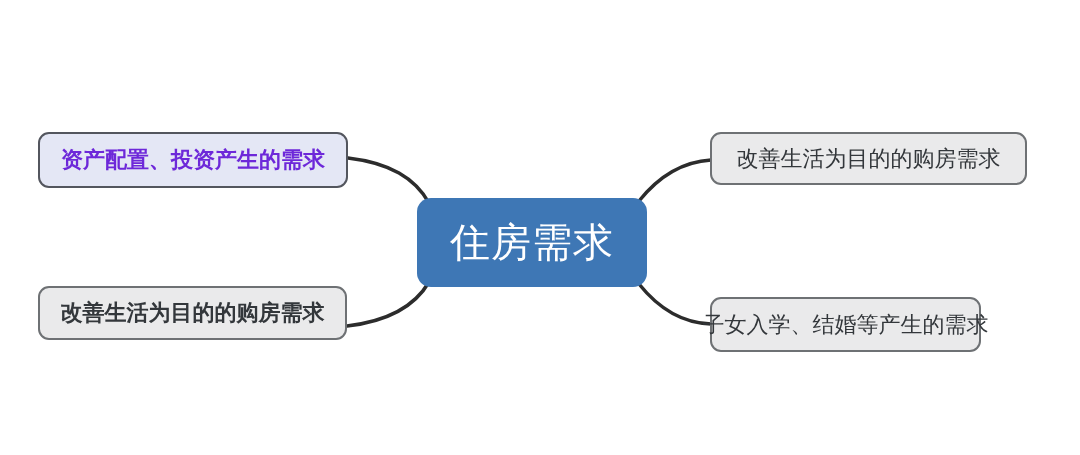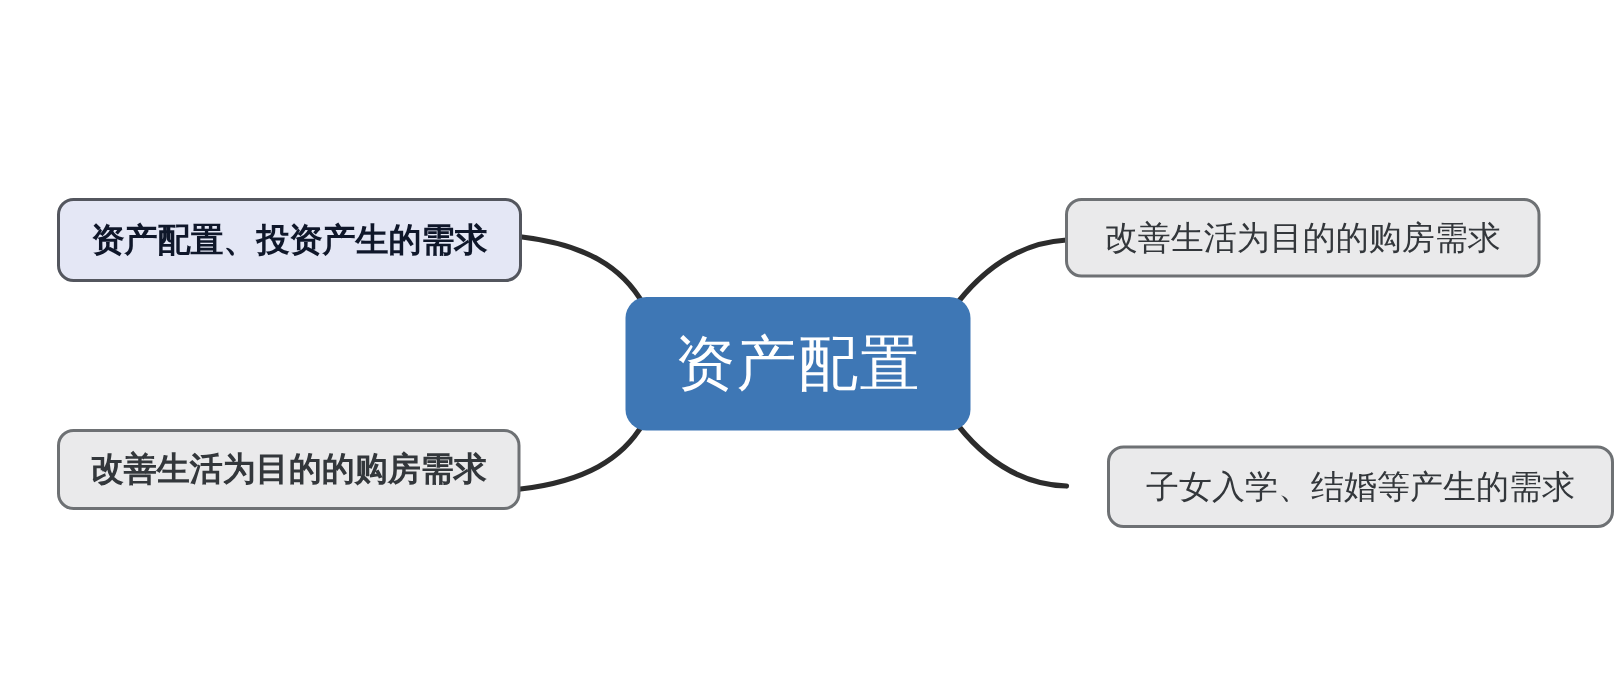--- a/index.html
+++ b/index.html
@@ -55,43 +55,43 @@
     background: #eaeaeb;
     border: 2px solid #6e7174;
     border-radius: 11px;
     color: #33373b;
     font-size: 22px;
     font-weight: 400;
   }
   .node.branch.emphasized {
     background: #e4e7f5;
     border-color: #53565e;
-    color: #0f172a;
+    color: #6d28d9;
     font-weight: 700;
   }
   .node.branch.tl { left: 38px;  top: 132px; width: 310px; height: 56px; }
   .node.branch.tr { left: 710px; top: 132px; width: 317px; height: 53px; }
   .node.branch.bl { left: 38px;  top: 286px; width: 309px; height: 54px; font-weight: bold; }
-  .node.branch.br { left: 710px; top: 297px; width: 338px; height: 55px; margin-left: 28px; }
+  .node.branch.br { left: 710px; top: 297px; width: 271px; height: 55px; }
 </style>
 </head>
 <body>
 
 <div class="canvas">
 
   <svg class="connectors" viewBox="0 0 1080 455" xmlns="http://www.w3.org/2000/svg">
     <path d="M 348 158 C 390 163 415 178 429 203"></path>
     <path d="M 639 201 C 655 181 678 162 711 160"></path>
     <path d="M 347 326 C 390 321 415 306 429 282"></path>
     <path d="M 639 284 C 655 304 678 323 711 324"></path>
   </svg>
 
   <div class="node branch tl emphasized">资产配置、投资产生的需求</div>
 
   <div class="node branch tr">改善生活为目的的购房需求</div>
 
-  <div class="node root">资产配置</div>
+  <div class="node root">住房需求</div>
 
   <div class="node branch bl">改善生活为目的的购房需求</div>
 
   <div class="node branch br">子女入学、结婚等产生的需求</div>
 
 </div>
 
 </body></html>

